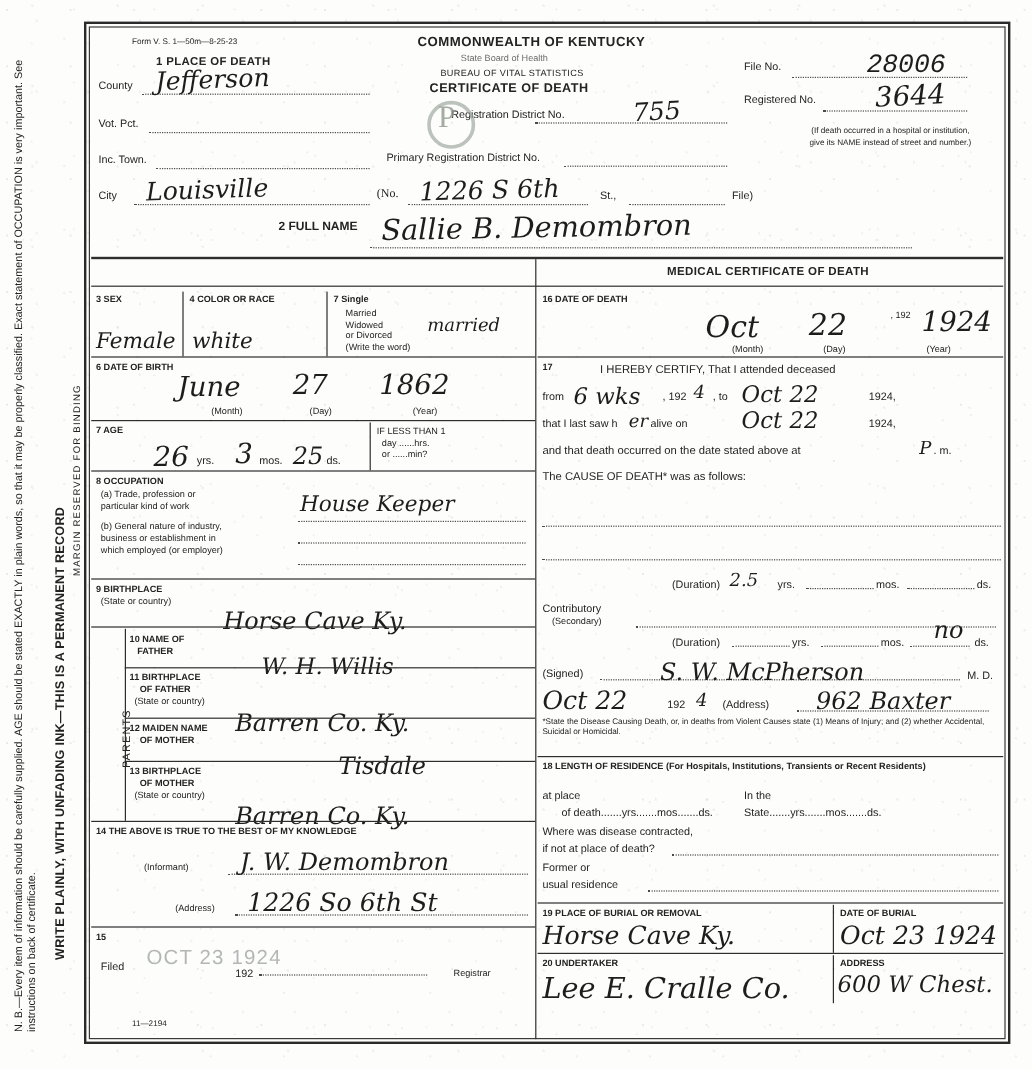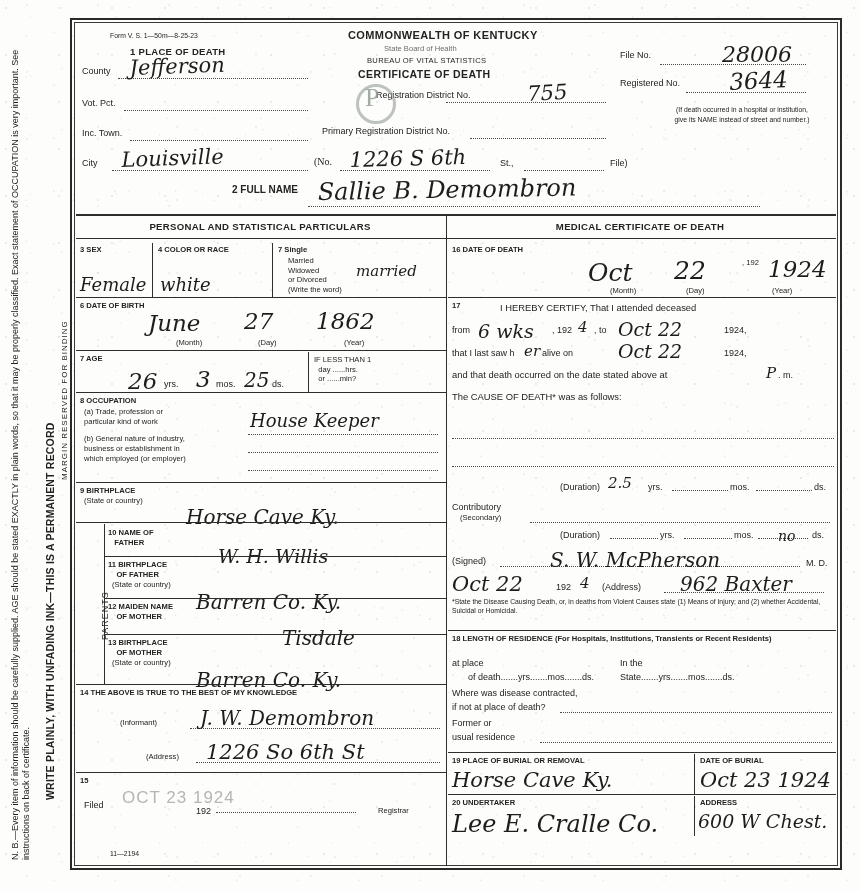--- a/index.html
+++ b/index.html
@@ -185,37 +185,36 @@
   <div class="hw big" style="left:528px; top:82px; transform:rotate(-3deg);">755</div>
 
   <div class="t" style="left:322px; top:126px;">Primary Registration District No.</div>
   <div class="rule" style="left:470px; top:138px; width:136px;"></div>
 
   <div class="stamp-circle" style="left:356px; top:84px;"></div>
   <div class="stamp-p" style="left:365px; top:83px;">P</div>
 
   <div class="t" style="left:620px; top:50px;">File No.</div>
   <div class="rule" style="left:660px; top:64px; width:146px;"></div>
-  <div class="hw big" style="left:722px; top:42px; font-size:22px;">28006</div>
+  <div class="hw big" style="left:722px; top:42px; font-size:22px;font-family:Liberation Mono, monospace;">28006</div>
 
   <div class="t" style="left:620px; top:78px;">Registered No.</div>
   <div class="rule" style="left:686px; top:92px; width:120px;"></div>
   <div class="hw big" style="left:730px; top:69px; font-size:23px; transform:rotate(-3deg);">3644</div>
 
   <div class="t xs" style="left:672px; top:105px; line-height:9.5px; text-align:center; width:140px; white-space:normal;">(If death occurred in a hospital or institution, give its NAME instead of street and number.)</div>
 
   <div class="t b" style="left:232px; top:185px; font-size:10px;">2 FULL NAME</div>
   <div class="rule" style="left:308px; top:206px; width:452px;"></div>
   <div class="hw big" style="left:318px; top:178px; font-size:24px; transform:rotate(-1deg);">Sallie B. Demombron</div>
 
   <div class="solid hline2" style="left:76px; top:214px; width:760px;"></div>
   <div class="solid vline" style="left:446px; top:216px; height:650px;"></div>
   <div class="solid hline" style="left:76px; top:238px; width:760px;"></div>
 
-  <div class="t b c" style="left:110px; top:222px; width:300px; font-size:9.6px; letter-spacing:.3px;">PERSONAL AND STATISTICAL PARTICULARS</div>
   <div class="t b c" style="left:500px; top:222px; width:280px; font-size:9.6px; letter-spacing:.3px;">MEDICAL CERTIFICATE OF DEATH</div>
 
   <div class="t b sm" style="left:80px; top:245px;">3 SEX</div>
   <div class="t b sm" style="left:158px; top:245px;">4 COLOR OR RACE</div>
   <div class="t b sm" style="left:278px; top:245px;">7 Single</div>
   <div class="t sm" style="left:288px; top:256px; line-height:9.6px;">Married
 Widowed
 or Divorced
 (Write the word)</div>
 
@@ -360,21 +359,21 @@
   <div class="t sm" style="left:460px; top:513px;">(Secondary)</div>
   <div class="rule" style="left:530px; top:522px; width:300px;"></div>
 
   <div class="t" style="left:560px; top:530px;">(Duration)</div>
   <div class="rule" style="left:610px; top:538px; width:48px;"></div>
   <div class="t" style="left:660px; top:530px;">yrs.</div>
   <div class="rule" style="left:684px; top:538px; width:48px;"></div>
   <div class="t" style="left:734px; top:530px;">mos.</div>
   <div class="rule" style="left:758px; top:538px; width:50px;"></div>
   <div class="t" style="left:812px; top:530px;">ds.</div>
-  <div class="hw sml" style="left:778px; top:528px; font-size:14px;">no</div>
+  <div class="hw sml" style="left:778px; top:513px; font-size:20px;">no</div>
 
   <div class="t" style="left:452px; top:556px;">(Signed)</div>
   <div class="rule" style="left:500px; top:566px; width:300px;"></div>
   <div class="hw med" style="left:550px; top:548px; font-size:20px;">S. W. McPherson</div>
   <div class="t" style="left:806px; top:558px;">M. D.</div>
 
   <div class="hw med" style="left:452px; top:572px; font-size:21px;">Oct 22</div>
   <div class="t" style="left:556px; top:582px;">192</div>
   <div class="hw sml" style="left:580px; top:574px;">4</div>
   <div class="t" style="left:602px; top:582px;">(Address)</div>

